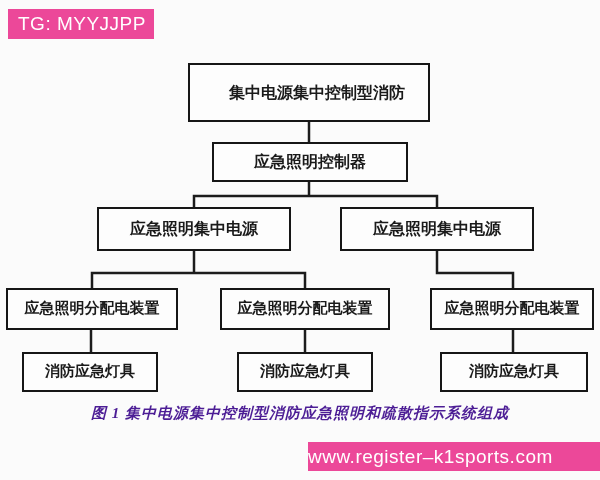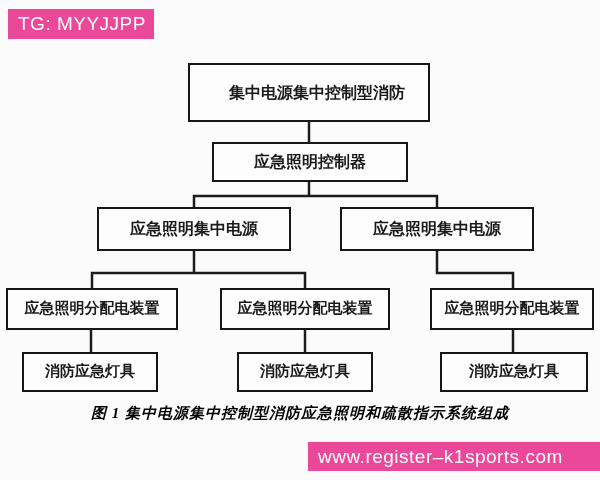--- a/index.html
+++ b/index.html
@@ -35,39 +35,39 @@
   .node-dist-1   {left:6px;top:288px;width:172px;height:42px;font-size:15px;}
   .node-dist-2   {left:220px;top:288px;width:170px;height:42px;font-size:15px;}
   .node-dist-3   {left:430px;top:288px;width:164px;height:42px;font-size:15px;}
   .node-lamp-1   {left:22px;top:352px;width:136px;height:40px;font-size:15px;}
   .node-lamp-2   {left:237px;top:352px;width:136px;height:40px;font-size:15px;}
   .node-lamp-3   {left:440px;top:352px;width:148px;height:40px;font-size:15px;}
   .caption{
     position:absolute;left:0;top:404px;width:600px;
     text-align:center;
     font-size:15px;font-weight:700;font-style:italic;
-    color:#000000;
+    color:#4c1d95;
     letter-spacing:1px;
   }
   
   .badge{
     position:absolute;
     background:#ec4899;
     color:#ffffff;
     font-family:"Liberation Sans","DejaVu Sans",sans-serif;
     display:flex;align-items:center;
   }
   .badge-top-left{
     left:8px;top:9px;width:146px;height:30px;
     font-size:19px;padding-left:10px;box-sizing:border-box;
     letter-spacing:0.5px;
   }
   .badge-bottom-right{
     left:308px;top:442px;width:292px;height:29px;
-    font-size:19px;padding-left:10px;box-sizing:border-box;
+    font-size:19px;padding-left:0;box-sizing:border-box;
     letter-spacing:0.5px;
   }
 </style>
 </head>
 <body>
 
 <div class="stage">
 
   <svg class="connectors" width="600" height="480" viewBox="0 0 600 480" xmlns="http://www.w3.org/2000/svg">
 

